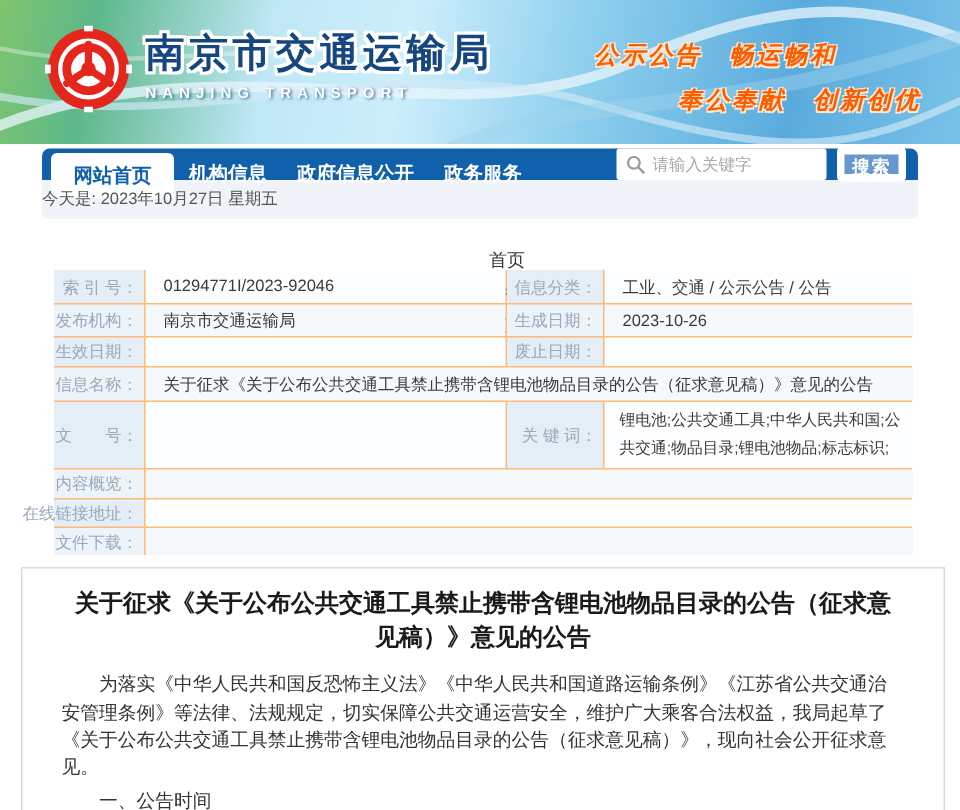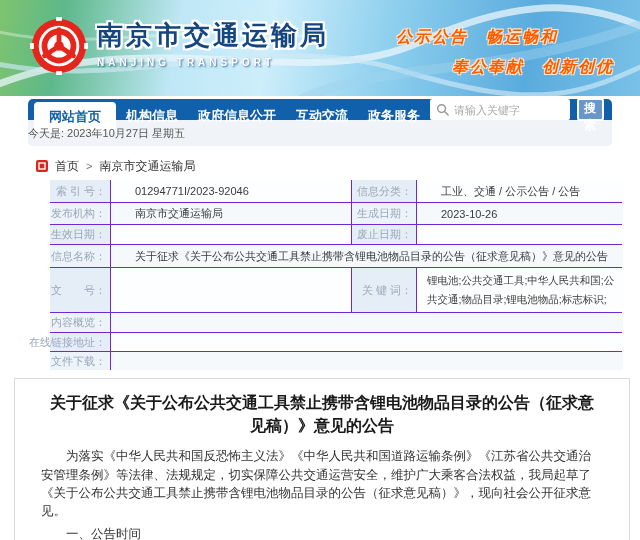--- a/index.html
+++ b/index.html
@@ -48,52 +48,52 @@
   .search-box{margin-left:auto;align-self:center;position:relative;}
   .search-input{
     width:112px;height:21px;border:none;border-radius:2px;outline:none;
     padding:0 4px 0 24px;font-size:11px;color:#333;background:#fff;
     font-family:"Liberation Sans","DejaVu Sans",sans-serif;
   }
   .search-input::placeholder{color:#a9a9a9;}
   .search-icon{position:absolute;left:6px;top:4px;width:13px;height:13px;}
   .search-btn{
     align-self:center;margin-left:7px;width:46px;height:23px;
-    background:#6797cd;color:#fff;border:2px solid #ffffff;border-radius:3px;
+    background:#6797cd;color:#fff;border:5px solid #ffffff;border-radius:3px;
     font-size:12px;font-weight:bold;cursor:pointer;letter-spacing:1px;
     font-family:"Liberation Sans","DejaVu Sans",sans-serif;padding:0;
   }
   .datebar{
     height:26px;line-height:26px;background:#f0f4f8;border-radius:0 0 4px 4px;
     font-size:11px;color:#555;
   }
   
   .breadcrumb{
     margin:12px 0 6px 36px;height:16px;font-size:12px;color:#333;
-    display:flex;align-items:center;gap:7px;
+    display:flex;align-items:center;gap:7px;flex-direction:column;
   }
   .bc-icon{width:12px;height:12px;display:inline-block;}
   .bc-link{color:#333;text-decoration:none;cursor:pointer;}
   .bc-sep{color:#777;font-size:11px;}
   
   .meta-table{
-    margin-left:50px;width:572px;display:grid;
+    margin-left:36px;width:572px;display:grid;
     grid-template-columns:60px 240px 64px 206px;
     grid-template-rows:22px 21px 19px 22px 44px 19px 18px 18px;
-    gap:1px;background:#6d28d9;font-size:11px;
+    gap:1px;background:#fdba74;font-size:11px;
   }
   .lbl{
     background:#e5eef6;color:#9aa8ba;
     display:flex;align-items:center;justify-content:flex-end;
     padding-right:4px;white-space:pre;
   }
   .lbl.b{background:#ecf3f9;}
   .val{
     background:#fdfeff;color:#3a3a3a;
-    display:flex;align-items:center;padding-left:24px;overflow:hidden;white-space:nowrap;
+    display:flex;align-items:center;padding-left:12px;overflow:hidden;white-space:nowrap;
   }
   .val.b{background:#f5f9fc;}
   .span3{grid-column:2 / 5;}
   .val.kw{
     display:block;white-space:normal;font-size:10.5px;line-height:1.85;
     padding:3px 6px 0 10px;overflow:hidden;
   }
   
   .article{
     margin:8px 10px 0 14px;border:1px solid #d9d9d9;border-bottom:none;
@@ -143,21 +143,20 @@
     </div>
     <div class="slogan slogan1">公示公告　畅运畅和</div>
     <div class="slogan slogan2">奉公奉献　创新创优</div>
   </header>
 
   <div class="nav-wrap">
     <nav class="navbar">
       <a class="nav-item active">网站首页</a>
       <a class="nav-item">机构信息</a>
       <a class="nav-item">政府信息公开</a>
-      <a class="nav-item">互动交流</a>
       <a class="nav-item">政务服务</a>
       <div class="search-box">
         <svg class="search-icon" viewBox="0 0 14 14" aria-hidden="true">
           <circle cx="6" cy="6" r="4.2" fill="none" stroke="#9a9a9a" stroke-width="1.6"></circle>
           <line x1="9.2" y1="9.2" x2="13" y2="13" stroke="#9a9a9a" stroke-width="1.6" stroke-linecap="round"></line>
         </svg>
         <input class="search-input" type="text" placeholder="请输入关键字" style="">
       </div>
       <button class="search-btn">搜索</button>
     </nav>

